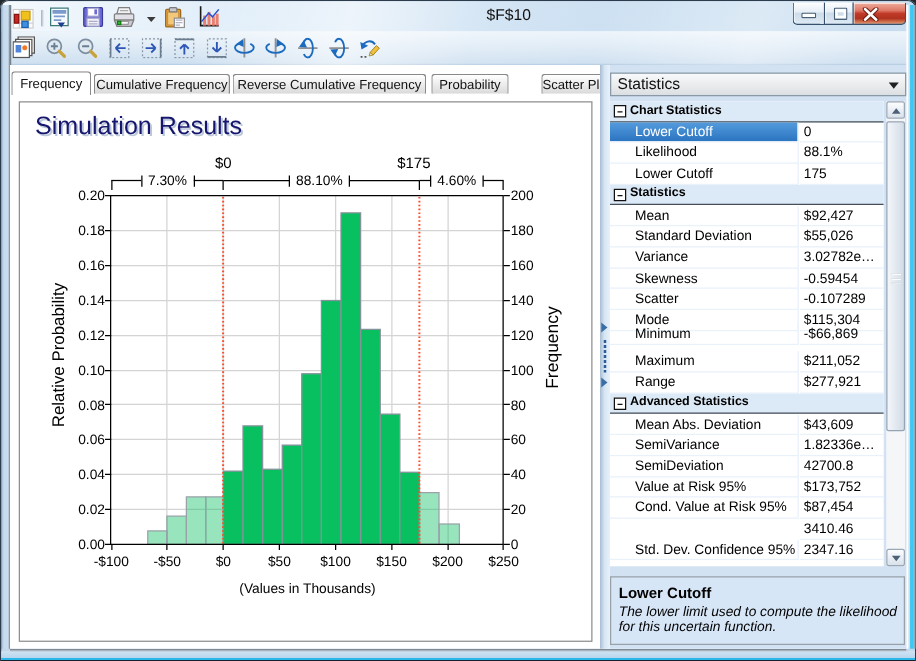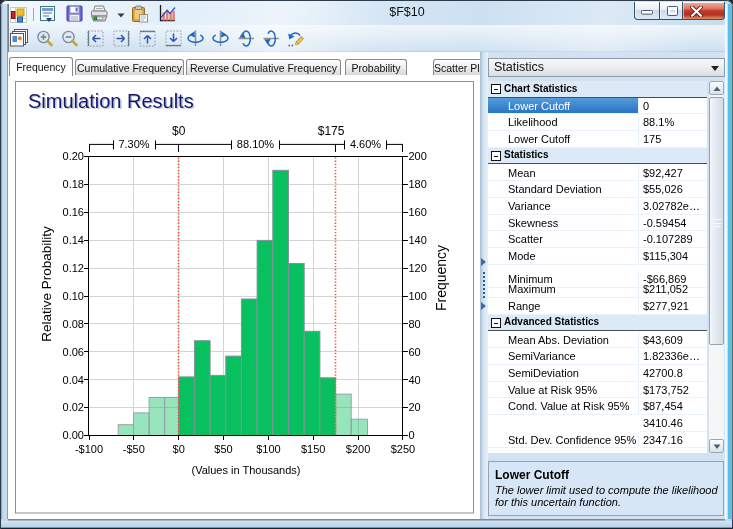--- a/index.html
+++ b/index.html
@@ -431,21 +431,21 @@
       <div class="vl">-0.59454</div>
     </div>
 <div class="gr" style="top:150.3px">
       <div class="nm">Scatter</div>
       <div class="vl">-0.107289</div>
     </div>
 <div class="gr" style="top:167.0px">
       <div class="nm">Mode</div>
       <div class="vl">$115,304</div>
     </div>
-<div class="gr" style="top:190px">
+<div class="gr" style="top:178px">
       <div class="nm">Minimum</div>
       <div class="vl">-$66,869</div>
     </div>
 <div class="gr" style="top:200.4px">
       <div class="nm">Maximum</div>
       <div class="vl">$211,052</div>
     </div>
 <div class="gr" style="top:217.1px">
       <div class="nm">Range</div>
       <div class="vl">$277,921</div>

